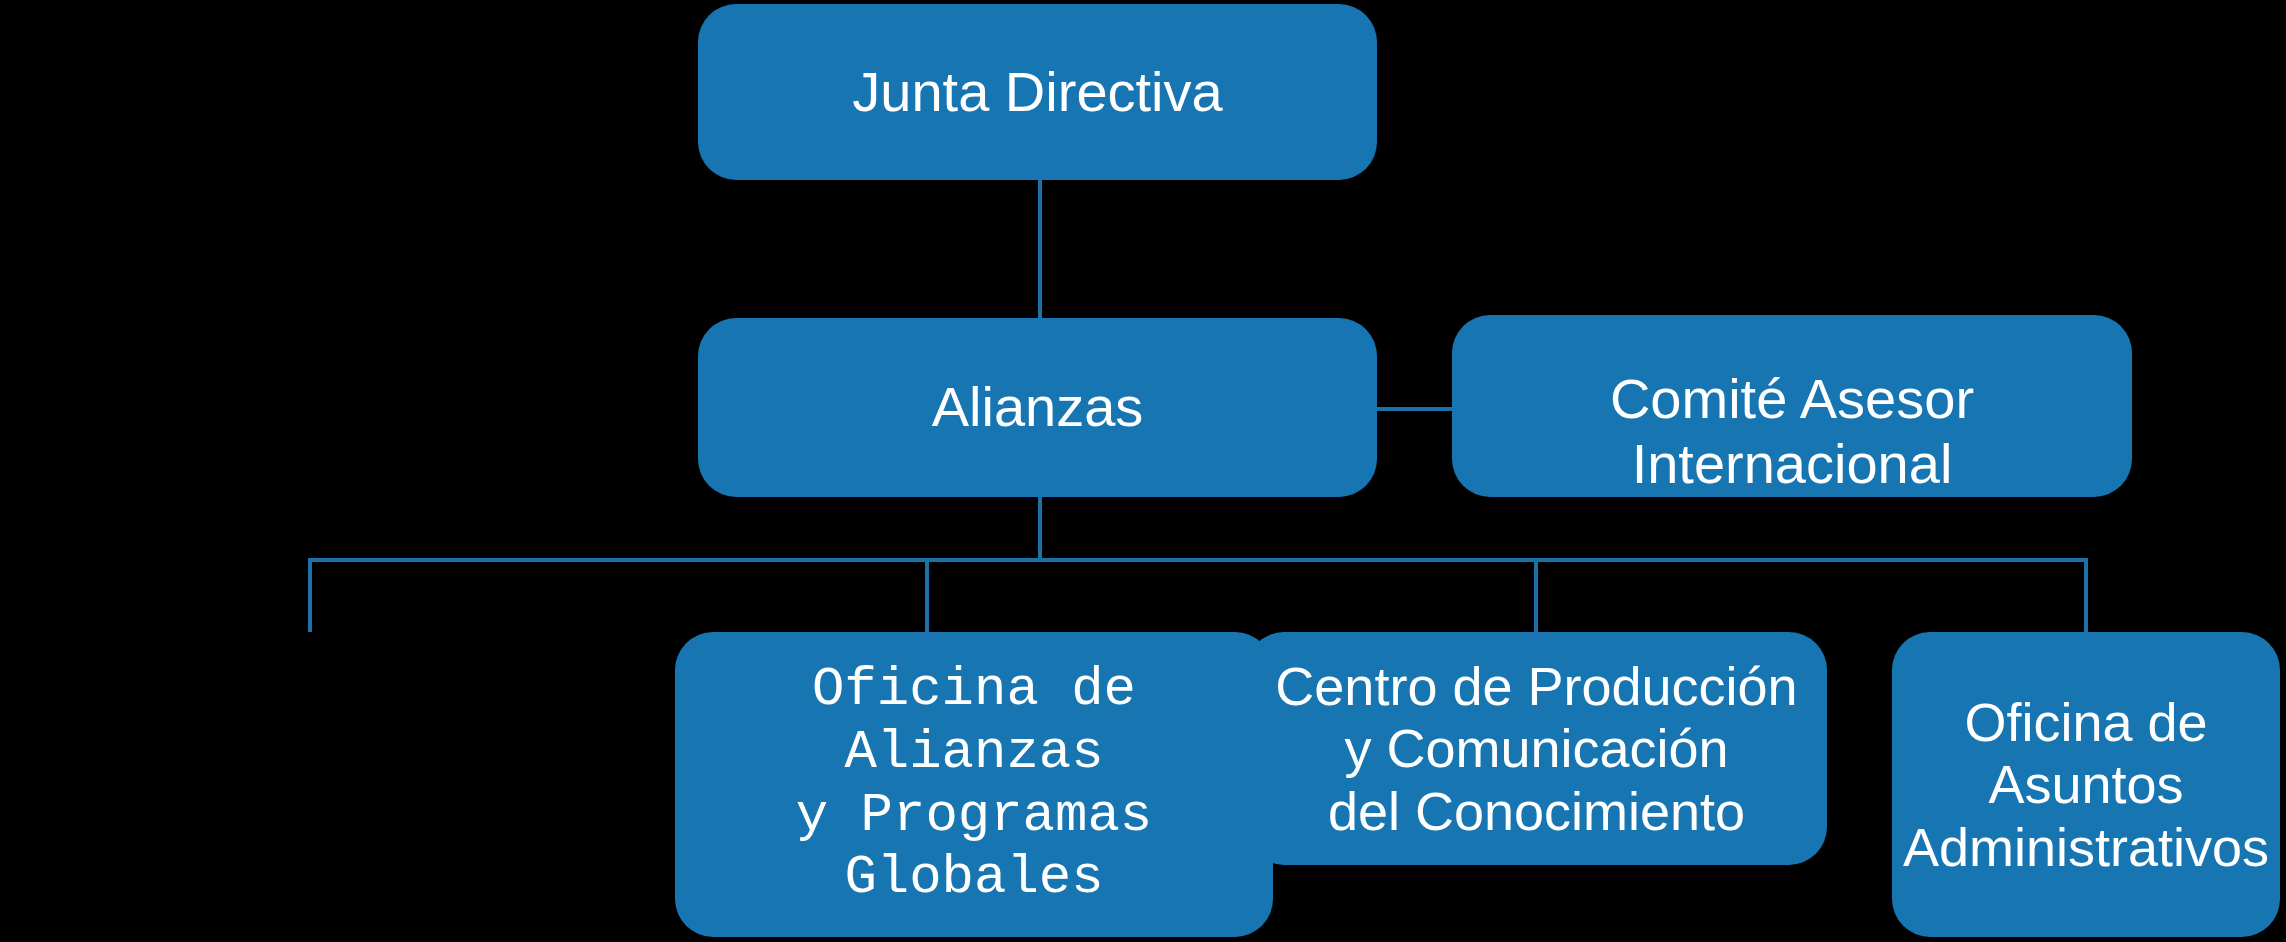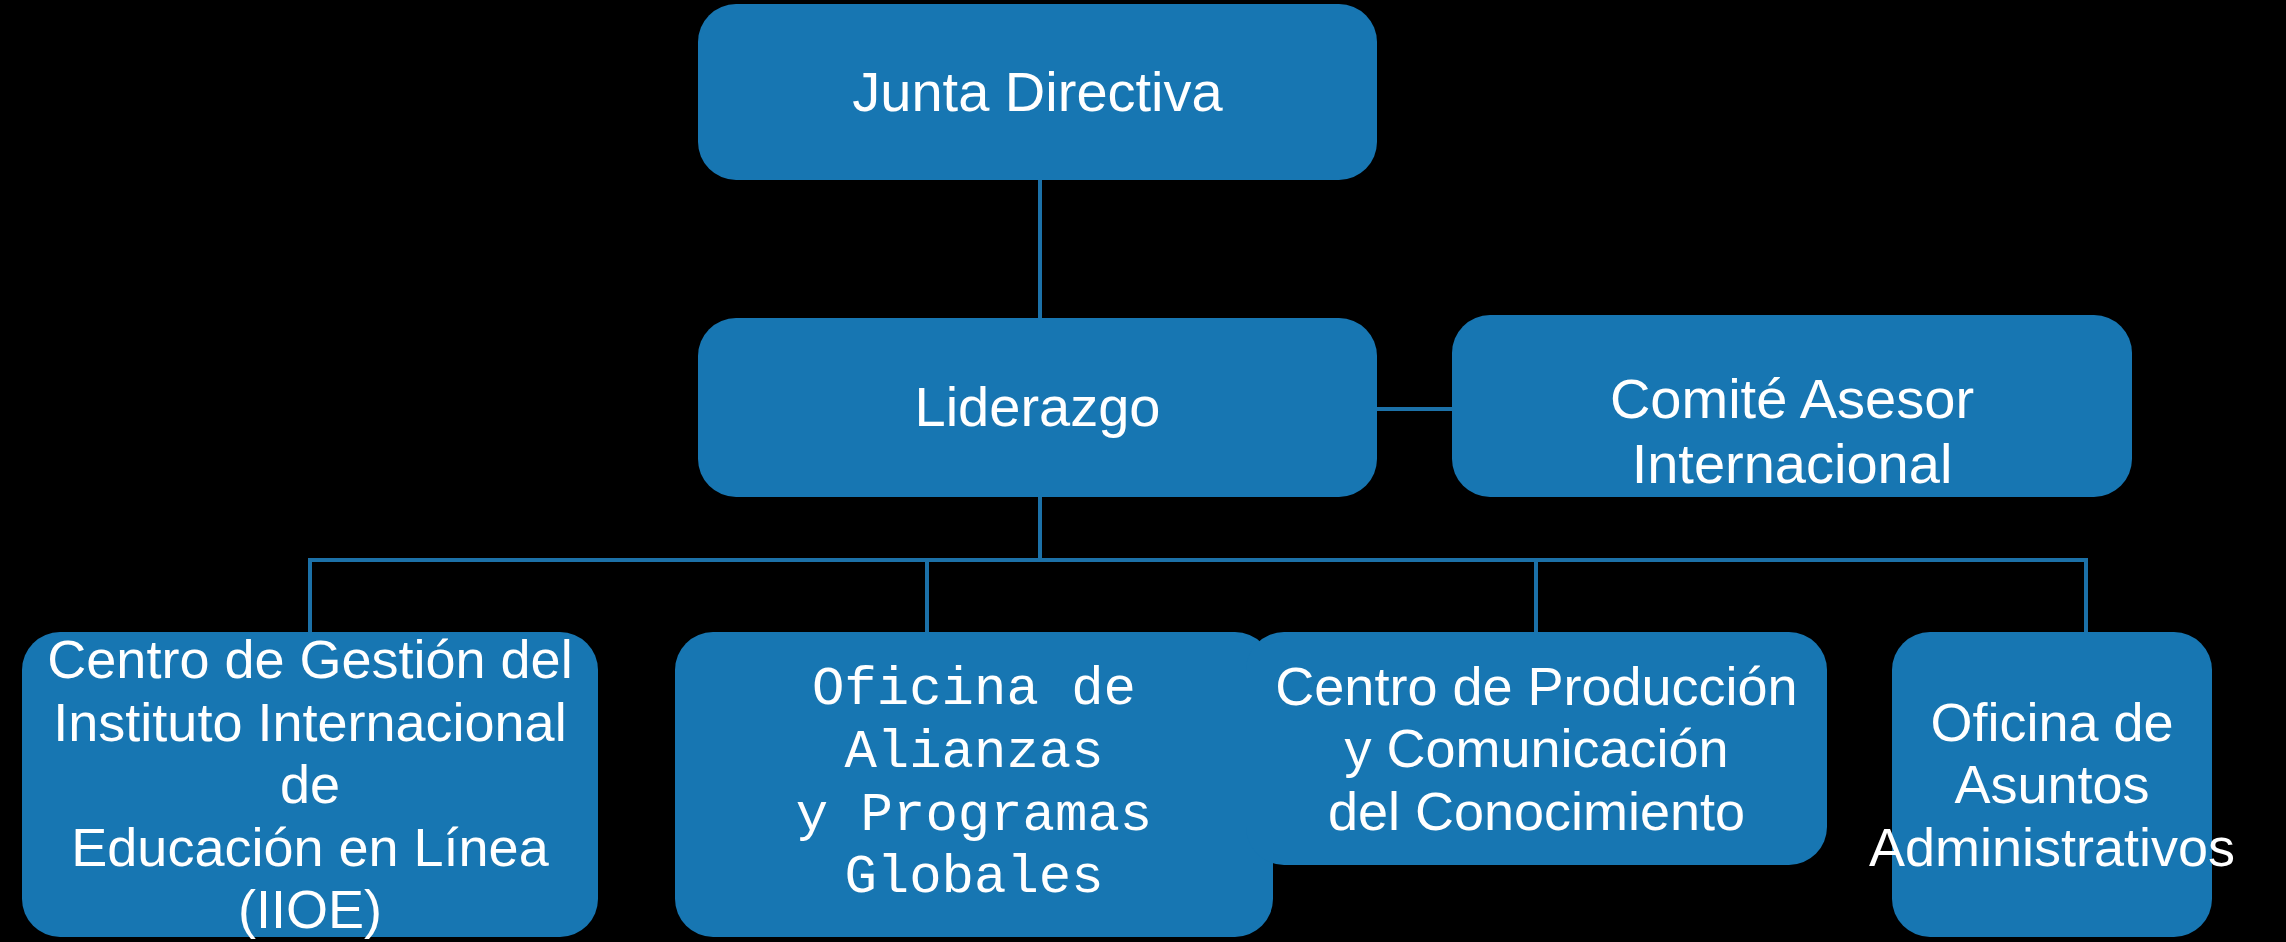--- a/index.html
+++ b/index.html
@@ -41,21 +41,21 @@
 
   
   .node-junta            { left: 698px;  top: 4px;   width: 679px; height: 176px; }
   
   .node-liderazgo        { left: 698px;  top: 318px; width: 679px; height: 179px; }
   .node-comite           { left: 1452px; top: 315px; width: 680px; height: 182px; align-items: flex-end; }
   
   .node-iioe             { left: 22px;   top: 632px; width: 576px; height: 305px; }
   .node-alianzas         { left: 675px;  top: 632px; width: 598px; height: 305px; font-family: Liberation Mono, monospace; }
   .node-produccion       { left: 1246px; top: 632px; width: 581px; height: 233px; }
-  .node-administrativos  { left: 1892px; top: 632px; width: 320px; height: 305px; }
+  .node-administrativos  { left: 1892px; top: 632px; width: 388px; height: 305px; }
 
   
   .c-junta-liderazgo     { left: 1038px; top: 180px; width: 4px;    height: 138px; }
   .c-liderazgo-comite    { left: 1377px; top: 407px; width: 75px;   height: 4px;   }
   .c-liderazgo-stem      { left: 1038px; top: 497px; width: 4px;    height: 62px;  }
   .c-rail                { left: 308px;  top: 558px; width: 1780px; height: 4px;   }
   .c-drop-iioe           { left: 308px;  top: 558px; width: 4px;    height: 74px;  }
   .c-drop-alianzas       { left: 925px;  top: 558px; width: 4px;    height: 74px;  }
   .c-drop-produccion     { left: 1534px; top: 558px; width: 4px;    height: 74px;  }
   .c-drop-administrativos{ left: 2084px; top: 558px; width: 4px;    height: 74px;  }
@@ -72,34 +72,28 @@
   <div class="connector c-drop-iioe"></div>
   <div class="connector c-drop-alianzas"></div>
   <div class="connector c-drop-produccion"></div>
   <div class="connector c-drop-administrativos"></div>
 
   <div class="node lvl-top node-junta">
     <span class="node-label">Junta Directiva</span>
   </div>
 
   <div class="node lvl-top node-liderazgo">
-    <span class="node-label">Liderazgo</span>
+    <span class="node-label">Alianzas</span>
   </div>
 
   <div class="node lvl-top node-comite">
     <span class="node-label">Comité Asesor
 Internacional</span>
   </div>
 
-  <div class="node lvl-bottom node-iioe">
-    <span class="node-label">Centro de Gestión del
-Instituto Internacional de
-Educación en Línea
-(IIOE)</span>
-  </div>
 
   <div class="node lvl-bottom node-alianzas">
     <span class="node-label">Oficina de Alianzas
 y Programas
 Globales</span>
   </div>
 
   <div class="node lvl-bottom node-produccion">
     <span class="node-label">Centro de Producción
 y Comunicación

